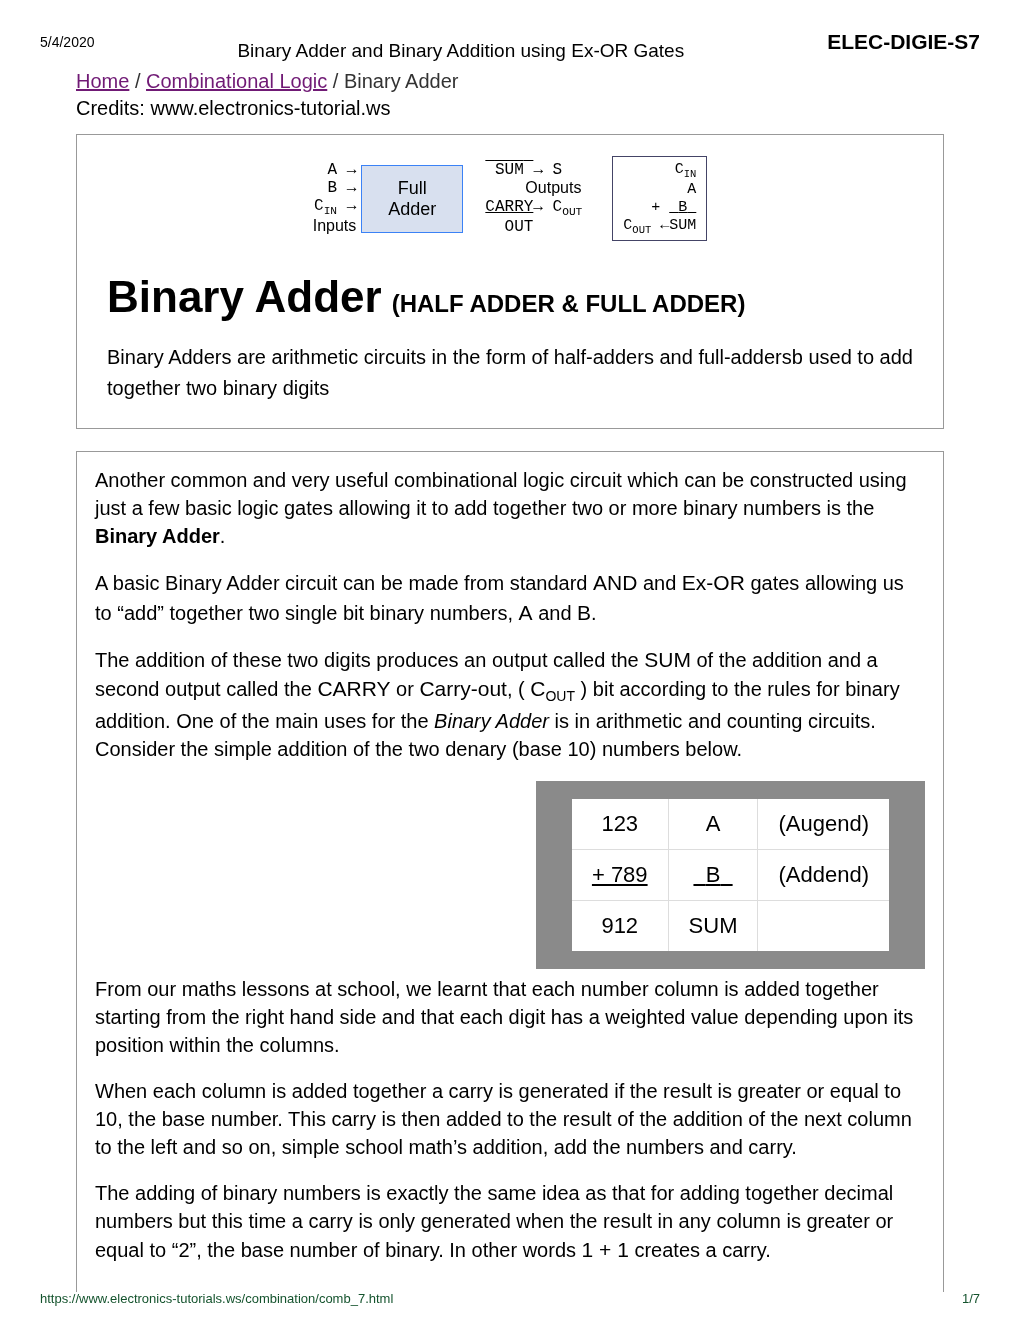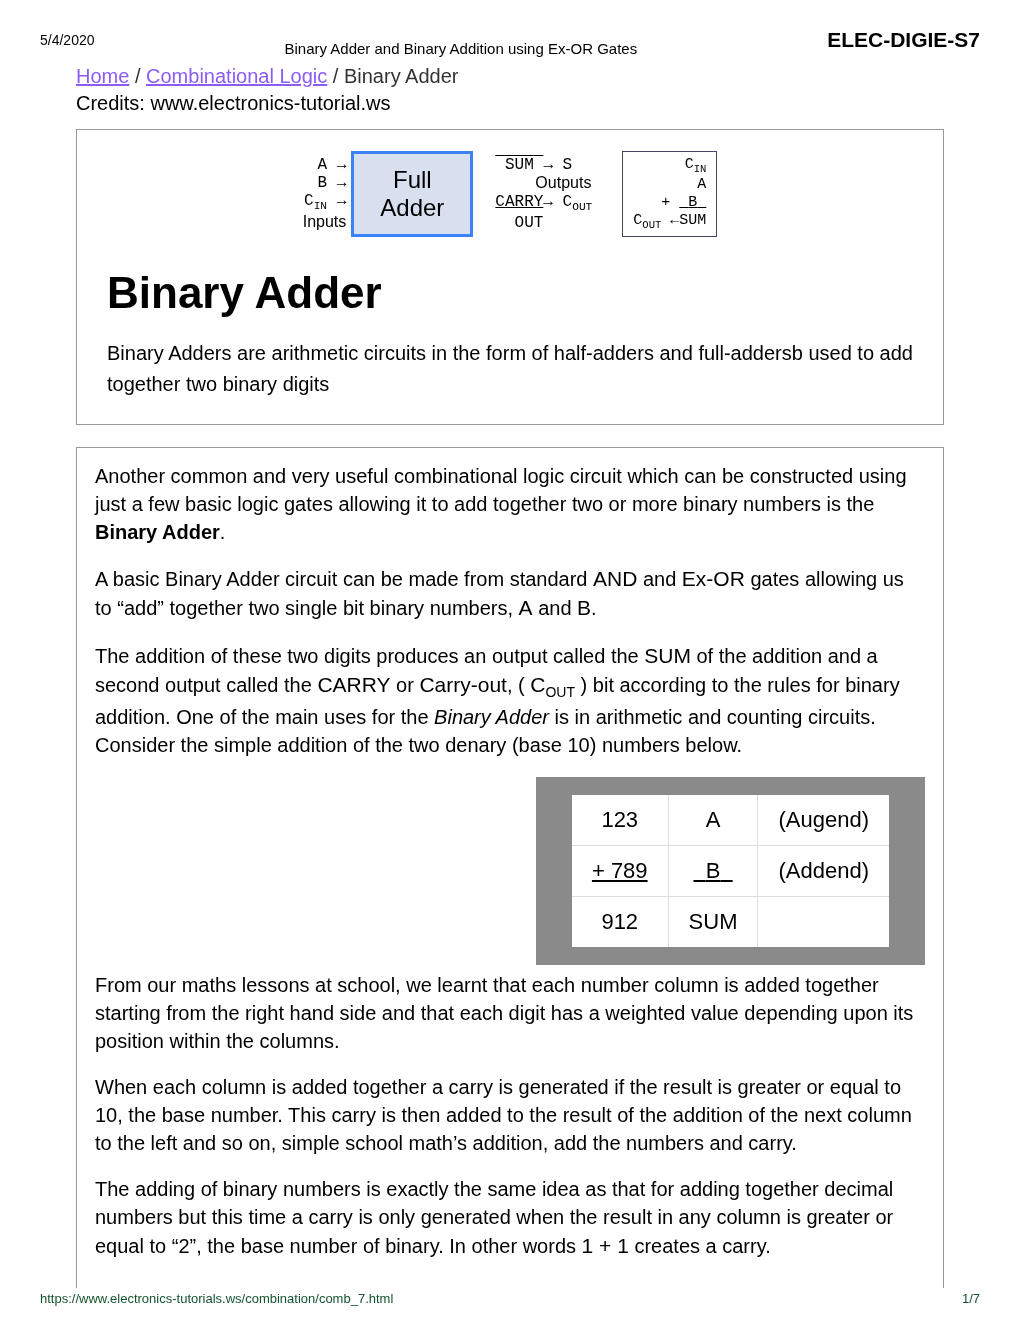--- a/index.html
+++ b/index.html
@@ -1,26 +1,26 @@
 <!DOCTYPE html>
 <html><head>
 <meta charset="utf-8">
 <style>
   html,body{margin:0;padding:0;background:#fff;font-family:Arial,Helvetica,sans-serif;color:#000;}
   .page{width:1020px;height:1320px;position:relative;box-sizing:border-box;padding:22px 40px 0 40px;}
   .top-line{display:flex;align-items:center;justify-content:space-between;font-size:14px;margin-bottom:6px;}
-  .top-title{font-size:15px;margin-top:18px;}
+  .top-title{font-size:19px;margin-top:18px;}
   .top-right{font-weight:bold;font-size:21px;}
   .crumb{font-size:20px;margin:8px 0 4px 36px;color:#333;}
-  .crumb a{color:#8b5cf6;text-decoration:underline;}
+  .crumb a{color:#701a75;text-decoration:underline;}
   .credits{font-size:20px;margin:4px 0 14px 36px;}
   .panel{border:1px solid #999;margin:0 36px 22px 36px;box-sizing:border-box;padding:20px 30px 24px 30px;}
   .diagram-wrap{display:flex;justify-content:center;margin-bottom:30px;}
   .diagram{font-family:"Courier New",monospace;font-size:16px;}
-  .fa-box{display:inline-block;border:3px solid #3b82f6;background:#d8e0ef;text-align:center;padding:12px 26px;font-family:Arial;font-size:24px;vertical-align:middle;}
+  .fa-box{display:inline-block;border:1px solid #3b82f6;background:#d8e0ef;text-align:center;padding:12px 26px;font-family:Arial;font-size:18px;vertical-align:middle;}
   .notation{display:inline-block;border:1px solid #446;background:#fff;padding:4px 10px;margin-left:28px;font-family:"Courier New",monospace;font-size:15px;vertical-align:middle;text-align:right;line-height:1.2;}
   .h1-row{display:flex;align-items:baseline;gap:10px;margin:0 0 20px 0;}
   .h1-main{font-size:44px;font-weight:bold;}
   .h1-sub{font-size:24px;font-weight:bold;}
   .intro-text{font-size:20px;line-height:1.55;}
   .body-text{font-size:20px;line-height:1.4;margin:0 0 18px 0;}
   .kw{font-family:Arial;font-size:21px;}
   sub{font-size:0.7em;}
   .sum-wrap{display:flex;justify-content:flex-end;margin:4px 0 6px 0;}
   .sum-outer{background:#8a8a8a;padding:18px 36px;}
@@ -82,20 +82,21 @@
               </div>
             </td>
           </tr>
         </tbody>
           </table>
       </div>
     </div>
 
     <div class="h1-row">
       <span class="h1-main">Binary Adder</span>
+      <span class="h1-sub">(HALF ADDER &amp; FULL ADDER)</span>
     </div>
     <div class="intro-text">Binary Adders are arithmetic circuits in the form of half-adders and full-addersb used to add together two binary digits</div>
   </div>
 
   <div class="panel" style="padding:14px 18px 10px 18px;border-bottom:none;">
 
     <p class="body-text">
       <span>Another common and very useful combinational logic circuit which can be constructed using just a few basic logic gates allowing it to add together two or more binary numbers is the </span><b>Binary Adder</b><span>.</span>
     </p>
 

